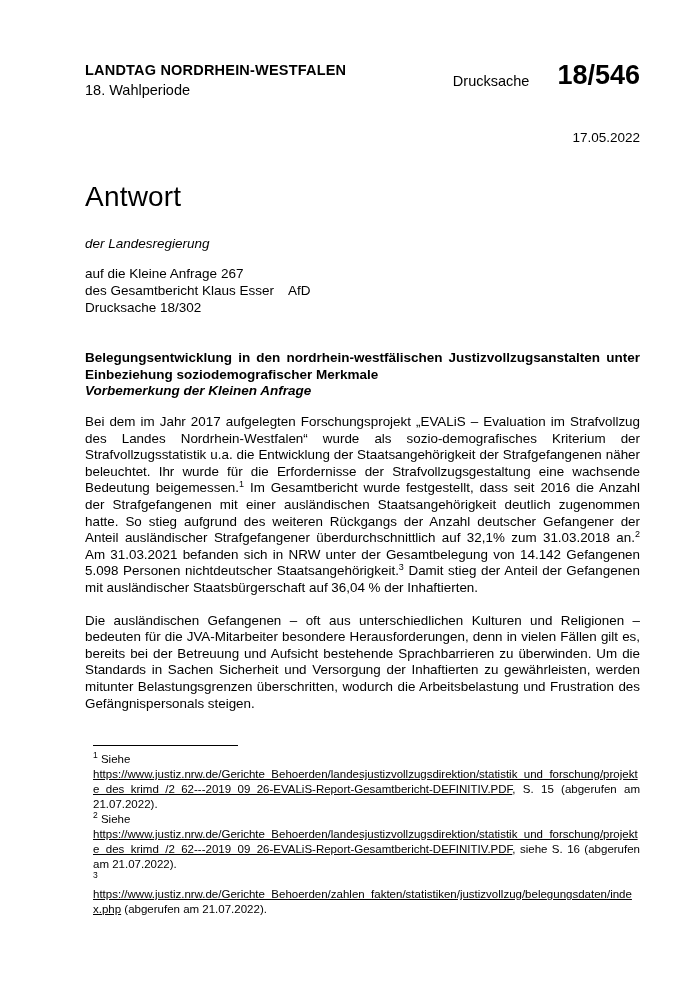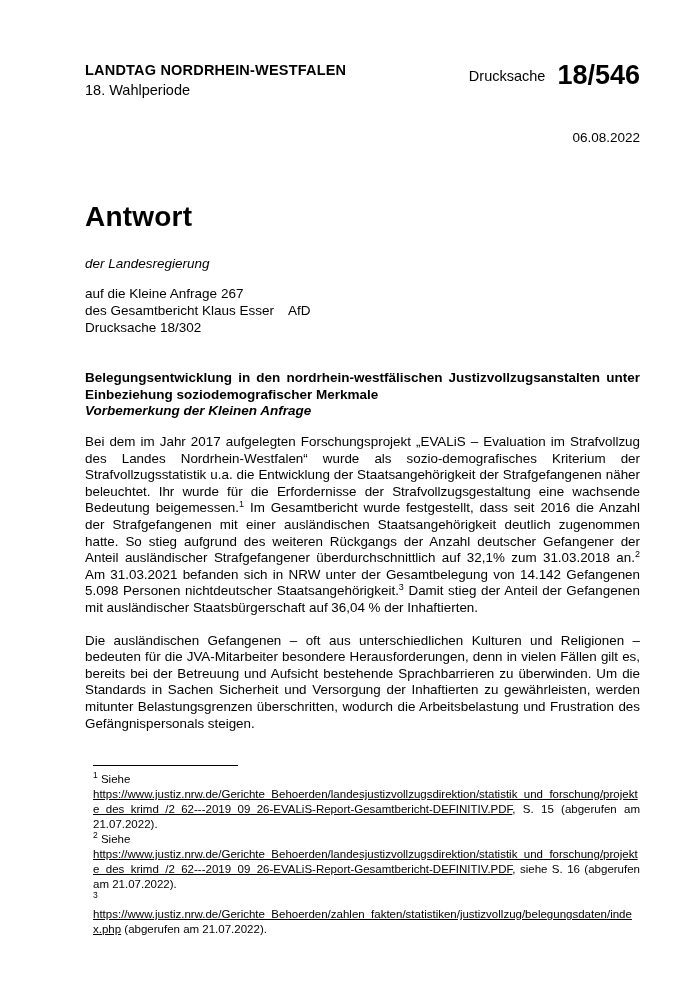--- a/index.html
+++ b/index.html
@@ -14,27 +14,27 @@
     width: 700px; height: 990px;
     background: #fff;
     padding: 62px 60px 0 85px;
     overflow: hidden;
   }
 
   
   .doc-header { display: flex; justify-content: space-between; align-items: flex-start; }
   .parliament { font-size: 14.5px; font-weight: bold; letter-spacing: 0.2px; }
   .term { font-size: 14.5px; margin-top: 4px; }
-  .header-right { display: flex; align-items: center; gap: 12px; white-space: nowrap; }
+  .header-right { display: flex; align-items: flex-end; gap: 28px; white-space: nowrap; }
   .doc-type { font-size: 14.5px; }
   .doc-number { font-size: 27px; font-weight: bold; line-height: 1; }
   .doc-date { text-align: right; font-size: 13.5px; margin-top: 32px; }
 
   
-  .answer-heading { font-size: 28px; font-weight: bold; margin-top: 56px; letter-spacing: 0.2px; }
+  .answer-heading { font-size: 28px; font-weight: normal; margin-top: 36px; letter-spacing: 0.2px; }
   .by-line { font-size: 13.5px; margin-top: 23px; font-style: italic; }
   .ref-block { font-size: 13.5px; margin-top: 14px; line-height: 17px; }
   .party { margin-left: 14px; }
 
   
   .doc-title { font-size: 13.5px; font-weight: bold; text-align: justify; line-height: 17px; margin-top: 33px; }
   .section-heading { font-size: 13.5px; font-weight: bold; font-style: italic; }
 
   
   .body-para { font-size: 13.4px; line-height: 16.6px; text-align: justify; margin-top: 16px; }
@@ -57,21 +57,21 @@
     <div class="header-left">
       <div class="parliament">LANDTAG NORDRHEIN-WESTFALEN</div>
       <div class="term">18. Wahlperiode</div>
     </div>
     <div class="header-right">
       <span class="doc-type">Drucksache</span>
       <span class="doc-number">18/546</span>
     </div>
   </header>
 
-  <div class="doc-date">06.08.2022</div>
+  <div class="doc-date">17.05.2022</div>
 
   <h1 class="answer-heading">Antwort</h1>
 
   <p class="by-line">der Landesregierung</p>
 
   <div class="ref-block">
     <div><span>auf die Kleine Anfrage</span> <span>267</span></div>
     <div><span>des Gesamtbericht Klaus Esser</span><span class="party">AfD</span></div>
     <div>Drucksache 18/302</div>
   </div>

